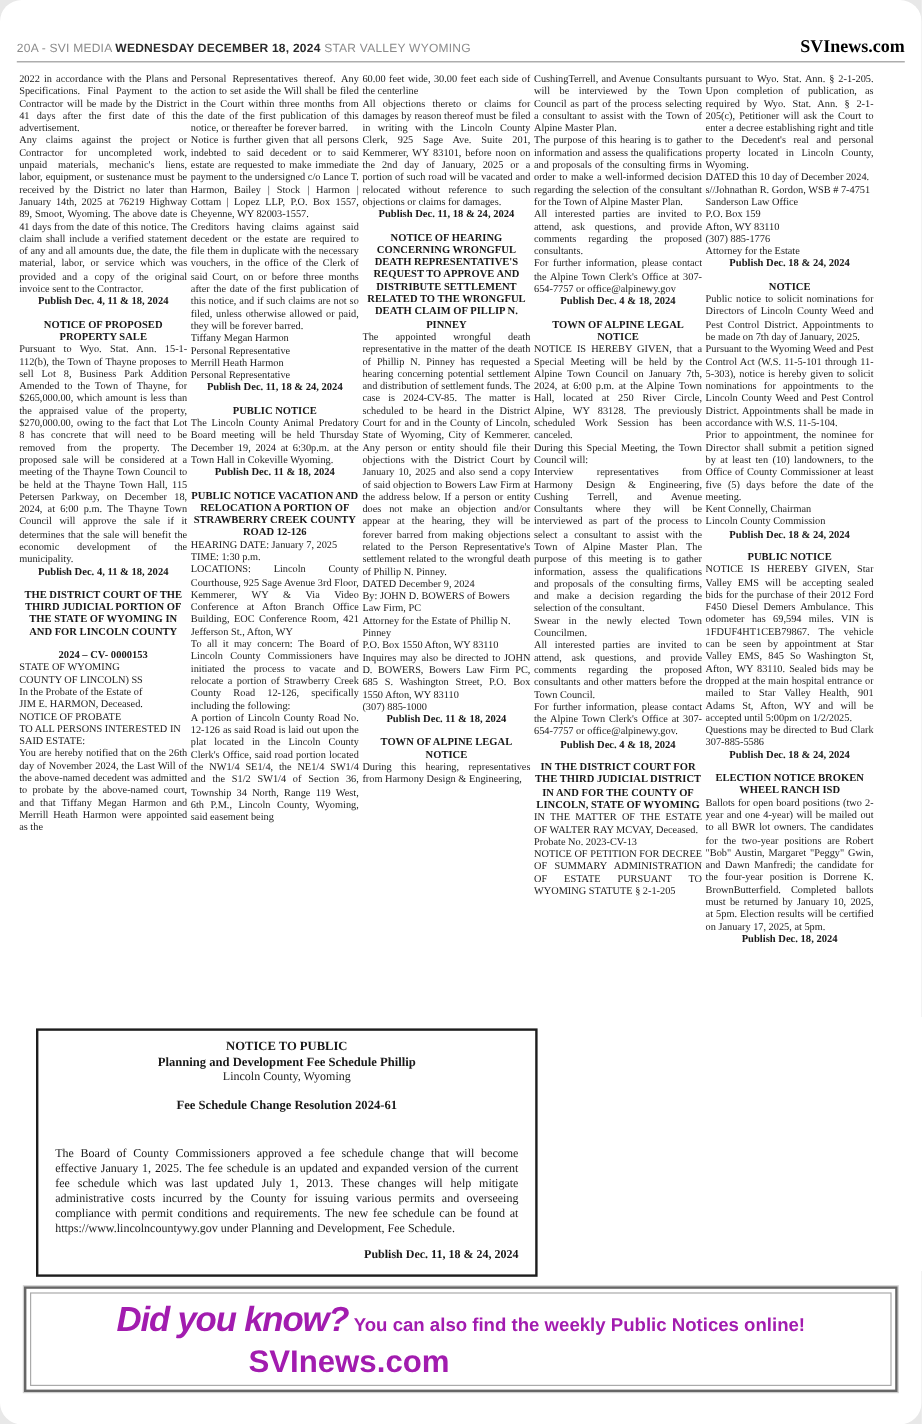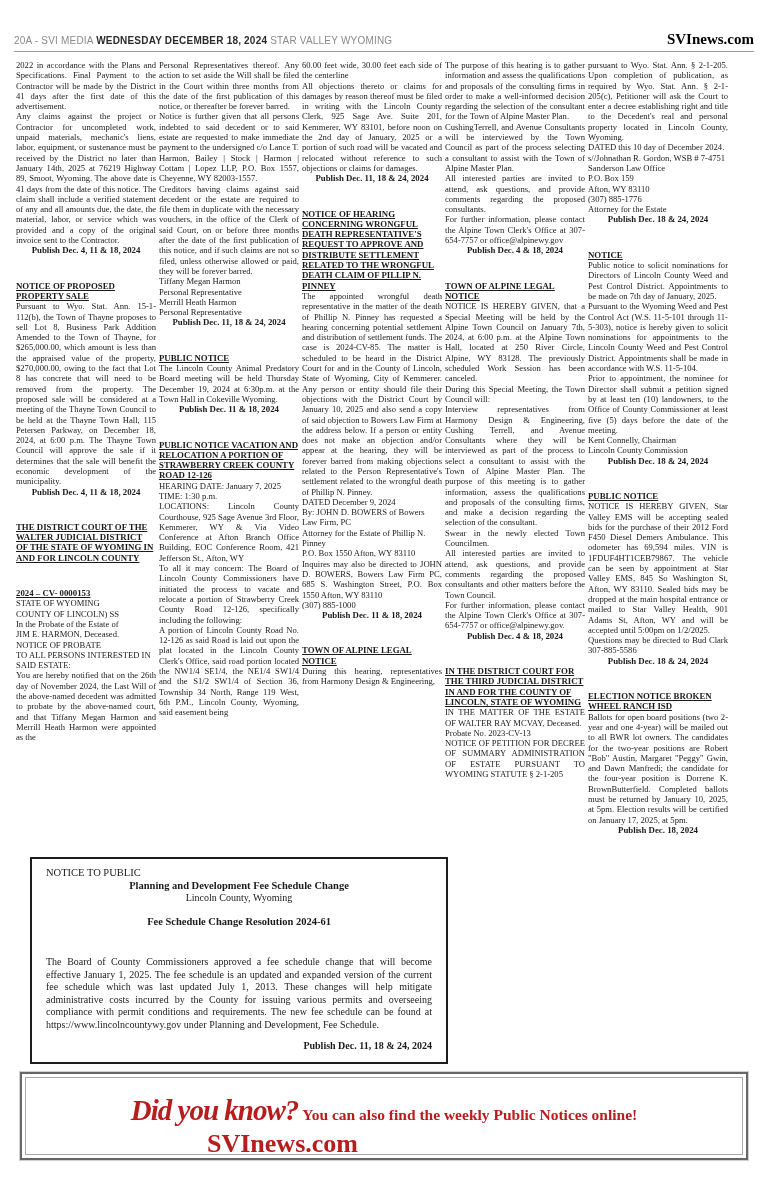--- a/index.html
+++ b/index.html
@@ -1,59 +1,59 @@
 <!DOCTYPE html>
 <html><head>
 <meta charset="utf-8">
 <style>
   * { margin:0; padding:0; box-sizing:border-box; }
   html,body { background:#e8e8e8; }
   .page {
     position:relative; width:768px; height:1187px; background:#ffffff;
-    font-family:"Liberation Serif", serif; color:#1a1a1a; overflow:hidden;
+    font-family:"Liberation Serif", serif; color:#1a1a1a; overflow:hidden;border-radius:18px;
   }
   
   .header {
     position:absolute; left:14px; right:14px; top:31px; height:21px;
     display:flex; justify-content:space-between; align-items:baseline;
     border-bottom:1px solid #9a9a9a;
     font-family:"Liberation Sans", sans-serif;
   }
   .h-left { font-size:10px; color:#8a8a8a; letter-spacing:.2px; }
   .h-left .h-date { color:#2b2b2b; font-weight:bold; }
   .h-right { font-family:"Liberation Serif", serif; font-weight:bold; font-size:15px; color:#000; }
   
   .cols { position:absolute; left:16px; top:60px; width:736px; display:flex; gap:3px; }
   .col { width:140px; overflow:hidden; font-size:8.6px; line-height:10.3px; }
   .col.short { height:792px; }
   .col.tall  { height:978px; }
   .blk.para { text-align:justify; }
   .blk.line { text-align:left; }
-  .blk.heading { font-weight:bold; text-align:left; margin-top:25px; font-size:8.8px;text-decoration:underline; }
+  .blk.heading { font-weight:bold; text-align:center; margin-top:9px; font-size:8.8px; }
   .blk.pub { font-weight:bold; text-align:center; font-size:8.8px; }
   
   .fee-box {
     position:absolute; left:30px; top:857px; width:418px; height:207px;
     border:2px solid #1d1d1d; background:#fff; padding:8px 14px 6px 14px;
     font-size:10px; line-height:12.5px;
   }
-  .fb-title { font-weight:normal; font-size:10.5px; }
+  .fb-title { font-weight:bold; text-align:center; font-size:10.5px; }
   .fb-subtitle { font-weight:bold; text-align:center; font-size:10.5px; }
   .fb-loc { text-align:center; }
   .fb-res { font-weight:bold; text-align:center; margin-top:11px; font-size:10.5px; }
   .fb-body { text-align:justify; margin-top:28px; }
   .fb-q { margin-top:10px; }
   .fb-pub { font-weight:bold; text-align:right; margin-top:9px; }
   
   .banner {
     position:absolute; left:20px; top:1072px; width:728px; height:88px;
     background:#fff; border:2px solid #666; outline:1px solid #aaa; outline-offset:-6px;
     box-shadow:0 0 0 1px #cfcfcf;
-    font-family:Liberation Serif, serif; color:#b91c1c;
-    padding-top:20px;
+    font-family:Liberation Sans, sans-serif; color:#a21caf;
+    padding-top:10px;
   }
   .b-line1 { text-align:center; white-space:nowrap; }
   .b-dyk { font-size:29px; font-weight:bold; font-style:italic; letter-spacing:-1px; }
   .b-tag { font-size:15.5px; font-weight:bold; }
   .b-site { font-size:26px; font-weight:bold; margin-top:2px; margin-left:185px; width:fit-content; }
 </style>
 </head>
 <body>
 
 <div class="page">
@@ -68,21 +68,21 @@
   </div>
 
   <div class="cols">
     <div class="col short">
         <div class="blk para">2022 in accordance with the Plans and Specifications.  Final Payment to the Contractor will be made by the District 41 days after the first date of this advertisement.</div>
         <div class="blk para">Any claims against the project or Contractor for uncompleted work, unpaid materials, mechanic's liens, labor, equipment, or sustenance must be received by the District no later than January 14th, 2025 at 76219 Highway 89, Smoot, Wyoming.  The above date is 41 days from the date of this notice. The claim shall include a verified statement of any and all amounts due, the date, the material, labor, or service which was provided and a copy of the original invoice sent to the Contractor.</div>
         <div class="blk pub">Publish Dec. 4, 11 &amp; 18, 2024</div>
         <div class="blk heading">NOTICE OF PROPOSED PROPERTY SALE</div>
         <div class="blk para">Pursuant to Wyo. Stat. Ann. 15-1-112(b), the Town of Thayne proposes to sell Lot 8, Business Park Addition Amended to the Town of Thayne, for $265,000.00, which amount is less than the appraised value of the property, $270,000.00, owing to the fact that Lot 8 has concrete that will need to be removed from the property.  The proposed sale will be considered at a meeting of the Thayne Town Council to be held at the Thayne Town Hall, 115 Petersen Parkway, on December 18, 2024, at 6:00 p.m. The Thayne Town Council will approve the sale if it determines that the sale will benefit the economic development of the municipality.</div>
         <div class="blk pub">Publish Dec. 4, 11 &amp; 18, 2024</div>
-        <div class="blk heading">THE DISTRICT COURT OF THE WALTER JUDICIAL DISTRICT OF THE STATE OF WYOMING IN AND FOR LINCOLN COUNTY</div>
+        <div class="blk heading">THE DISTRICT COURT OF THE THIRD JUDICIAL PORTION OF THE STATE OF WYOMING IN AND FOR LINCOLN COUNTY</div>
         <div class="blk heading">2024 – CV- 0000153</div>
         <div class="blk line">STATE OF WYOMING</div>
         <div class="blk line">COUNTY OF LINCOLN) SS</div>
         <div class="blk line">In the Probate of the Estate of</div>
         <div class="blk line">JIM E. HARMON, Deceased.</div>
         <div class="blk line">NOTICE OF PROBATE</div>
         <div class="blk line">TO ALL PERSONS INTERESTED IN SAID ESTATE:</div>
         <div class="blk para">You are hereby notified that on the 26th day of November 2024, the Last Will of the above-named decedent was admitted to probate by the above-named court, and that Tiffany Megan Harmon and Merrill Heath Harmon were appointed as the</div>
       </div>
     <div class="col short">
@@ -114,22 +114,22 @@
         <div class="blk line">By: JOHN D. BOWERS of Bowers Law Firm, PC</div>
         <div class="blk line">Attorney for the Estate of Phillip N. Pinney</div>
         <div class="blk line">P.O. Box 1550 Afton, WY 83110</div>
         <div class="blk para">Inquires may also be directed to JOHN D. BOWERS, Bowers Law Firm PC, 685 S. Washington Street, P.O. Box 1550 Afton, WY  83110</div>
         <div class="blk line">(307) 885-1000</div>
         <div class="blk pub">Publish Dec. 11 &amp; 18, 2024</div>
         <div class="blk heading">TOWN OF ALPINE LEGAL NOTICE</div>
         <div class="blk para">During this hearing, representatives from Harmony Design &amp; Engineering,</div>
       </div>
     <div class="col tall">
+        <div class="blk para">CushingTerrell, and Avenue Consultants will be interviewed by the Town Council as part of the process selecting a consultant to assist with the Town of Alpine Master Plan.</div>
         <div class="blk para">The purpose of this hearing is to gather information and assess the qualifications and proposals of the consulting firms in order to make a well-informed decision regarding the selection of the consultant for the Town of Alpine Master Plan.</div>
-        <div class="blk para">CushingTerrell, and Avenue Consultants will be interviewed by the Town Council as part of the process selecting a consultant to assist with the Town of Alpine Master Plan.</div>
         <div class="blk para">All interested parties are invited to attend, ask questions, and provide comments regarding the proposed consultants.</div>
         <div class="blk para">For further information, please contact the Alpine Town Clerk's Office at 307-654-7757 or office@alpinewy.gov</div>
         <div class="blk pub">Publish Dec. 4 &amp; 18, 2024</div>
         <div class="blk heading">TOWN OF ALPINE LEGAL NOTICE</div>
         <div class="blk para">NOTICE IS HEREBY GIVEN, that a Special Meeting will be held by the Alpine Town Council on January 7th, 2024, at 6:00 p.m. at the Alpine Town Hall, located at 250 River Circle, Alpine, WY 83128.  The previously scheduled Work Session has been canceled.</div>
         <div class="blk para">During this Special Meeting, the Town Council will:</div>
         <div class="blk para">Interview representatives from Harmony Design &amp; Engineering, Cushing Terrell, and Avenue Consultants where they will be interviewed as part of the process to select a consultant to assist with the Town of Alpine Master Plan. The purpose of this meeting is to gather information, assess the qualifications and proposals of the consulting firms, and make a decision regarding the selection of the consultant.</div>
         <div class="blk para">Swear in the newly elected Town Councilmen.</div>
         <div class="blk para">All interested parties are invited to attend, ask questions, and provide comments regarding the proposed consultants and other matters before the Town Council.</div>
         <div class="blk para">For further information, please contact the Alpine Town Clerk's Office at 307-654-7757 or office@alpinewy.gov.</div>
@@ -161,21 +161,21 @@
         <div class="blk para">Questions may be directed to Bud Clark 307-885-5586</div>
         <div class="blk pub">Publish Dec. 18 &amp; 24, 2024</div>
         <div class="blk heading">ELECTION NOTICE BROKEN WHEEL RANCH ISD</div>
         <div class="blk para">Ballots for open board positions (two 2-year and one 4-year) will be mailed out to all BWR lot owners. The candidates for the two-year positions are Robert "Bob" Austin, Margaret "Peggy" Gwin, and Dawn Manfredi; the candidate for the four-year position is Dorrene K. BrownButterfield.  Completed ballots must be returned by January 10, 2025, at 5pm. Election results will be certified on January 17, 2025, at 5pm.</div>
         <div class="blk pub">Publish Dec. 18, 2024</div>
       </div>
   </div>
 
   <div class="fee-box">
     <div class="fb-title">NOTICE TO PUBLIC</div>
-    <div class="fb-subtitle">Planning and Development Fee Schedule Change</div>
+    <div class="fb-subtitle">Planning and Development Fee Schedule Phillip</div>
     <div class="fb-loc">Lincoln County, Wyoming</div>
     <div class="fb-res">Fee Schedule Change Resolution 2024-61</div>
     <div class="fb-body">The Board of County Commissioners approved a fee schedule change that will become effective January 1, 2025. The fee schedule is an updated and expanded version of the current fee schedule which was last updated July 1, 2013. These changes will help mitigate administrative costs incurred by the County for issuing various permits and overseeing compliance with permit conditions and requirements. The new fee schedule can be found at https://www.lincolncountywy.gov under Planning and Development, Fee Schedule.</div>
     <div class="fb-pub">Publish Dec. 11, 18 &amp; 24, 2024</div>
   </div>
 
   <div class="banner">
     <div class="b-line1">
       <span class="b-dyk">Did you know?</span>
       <span class="b-tag">You can also find the weekly Public Notices online!</span>

